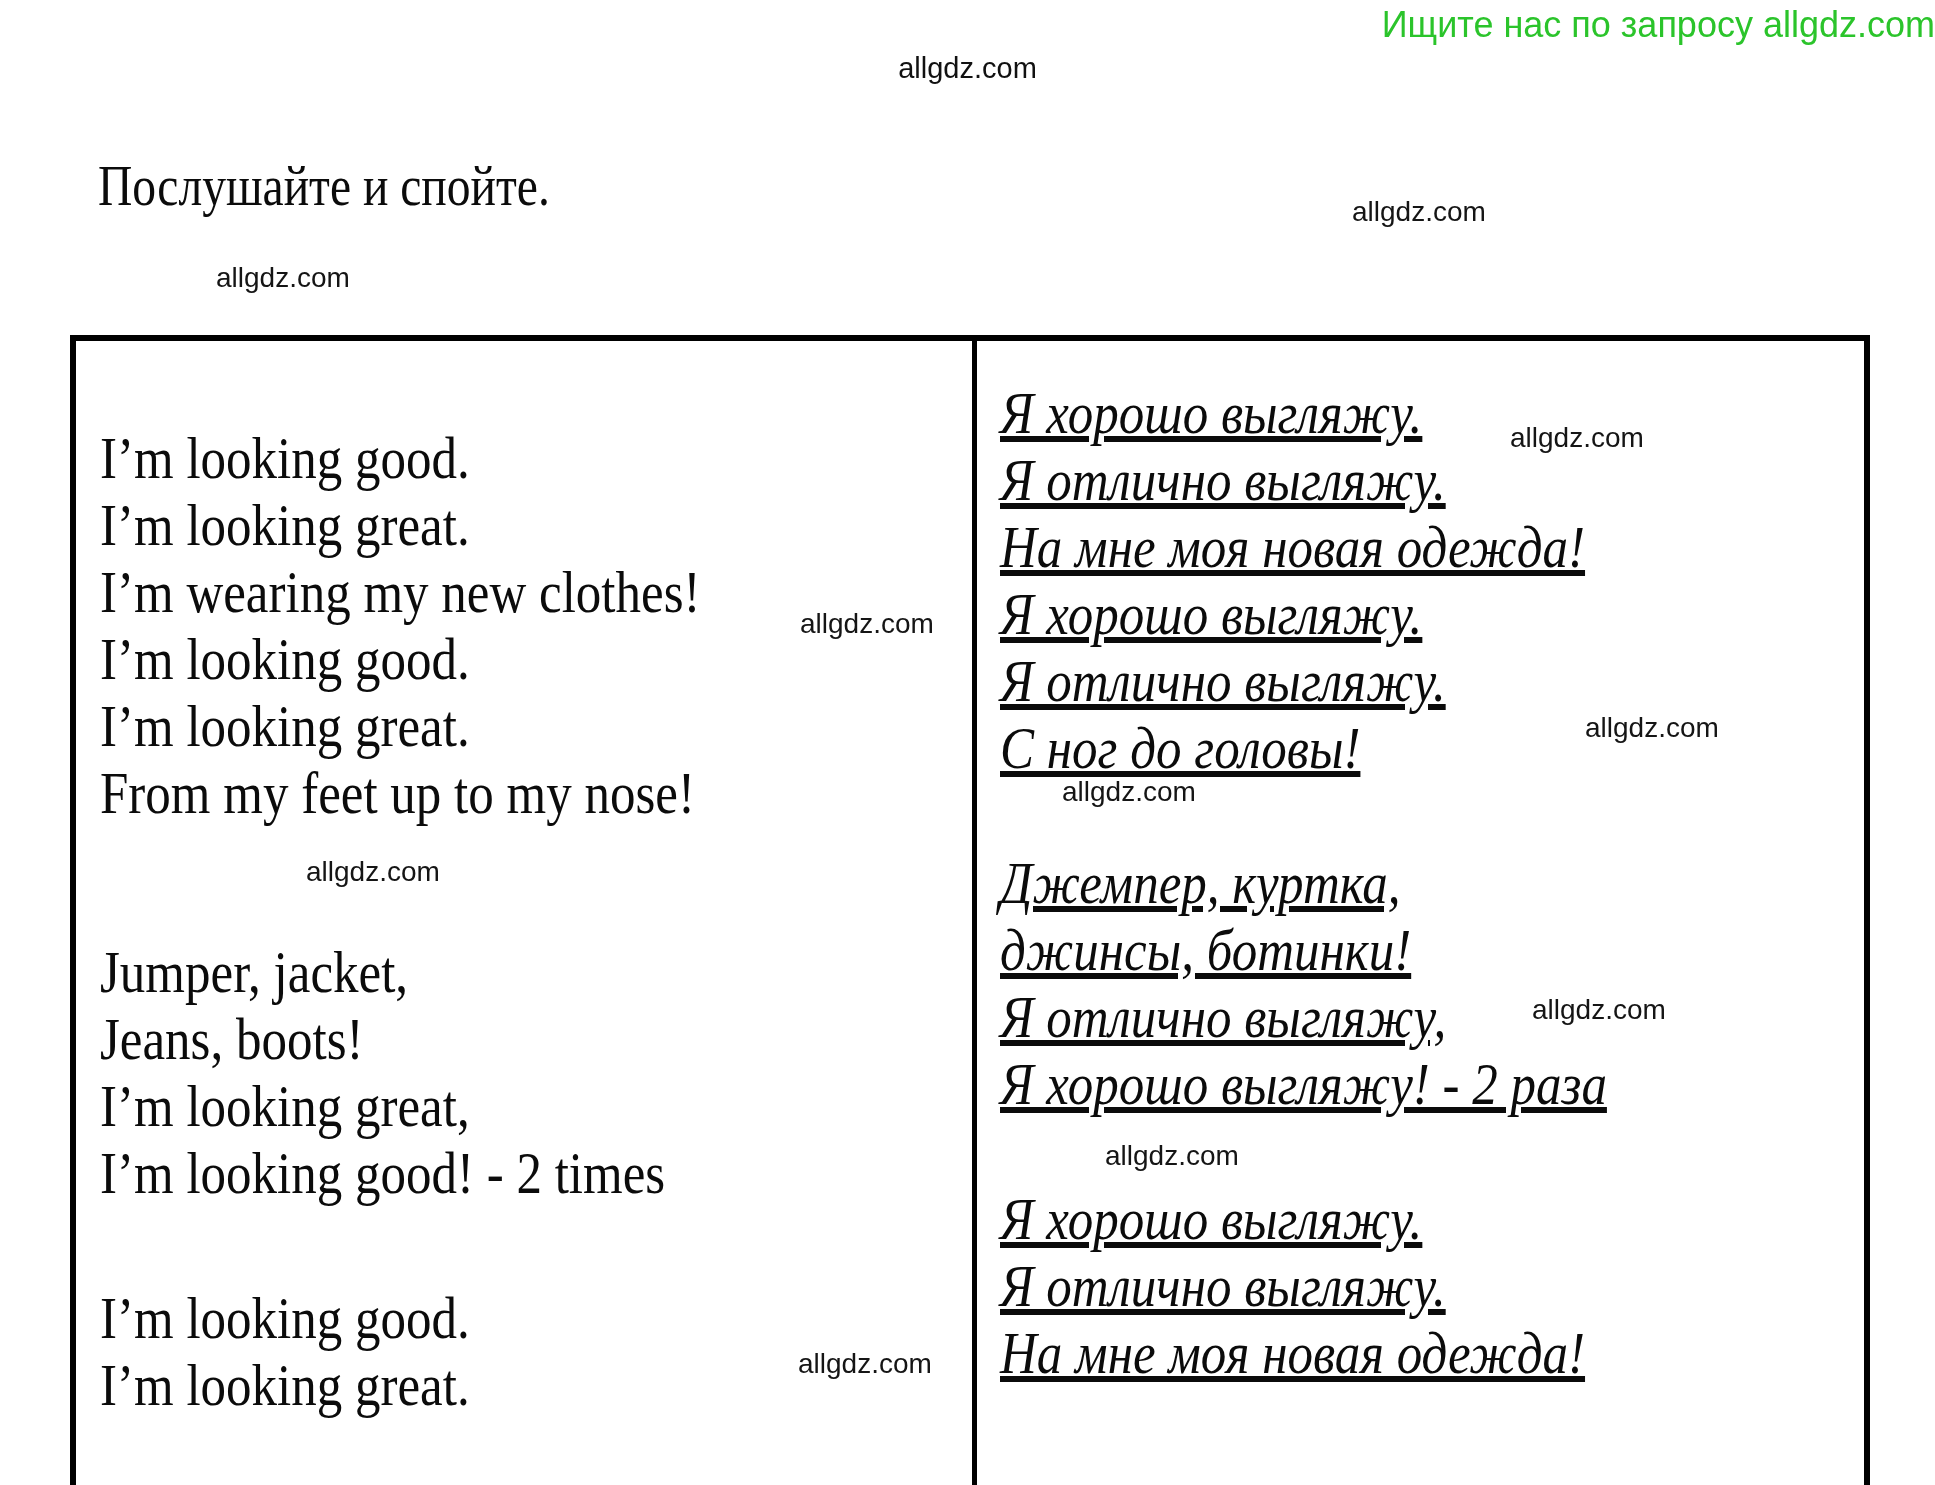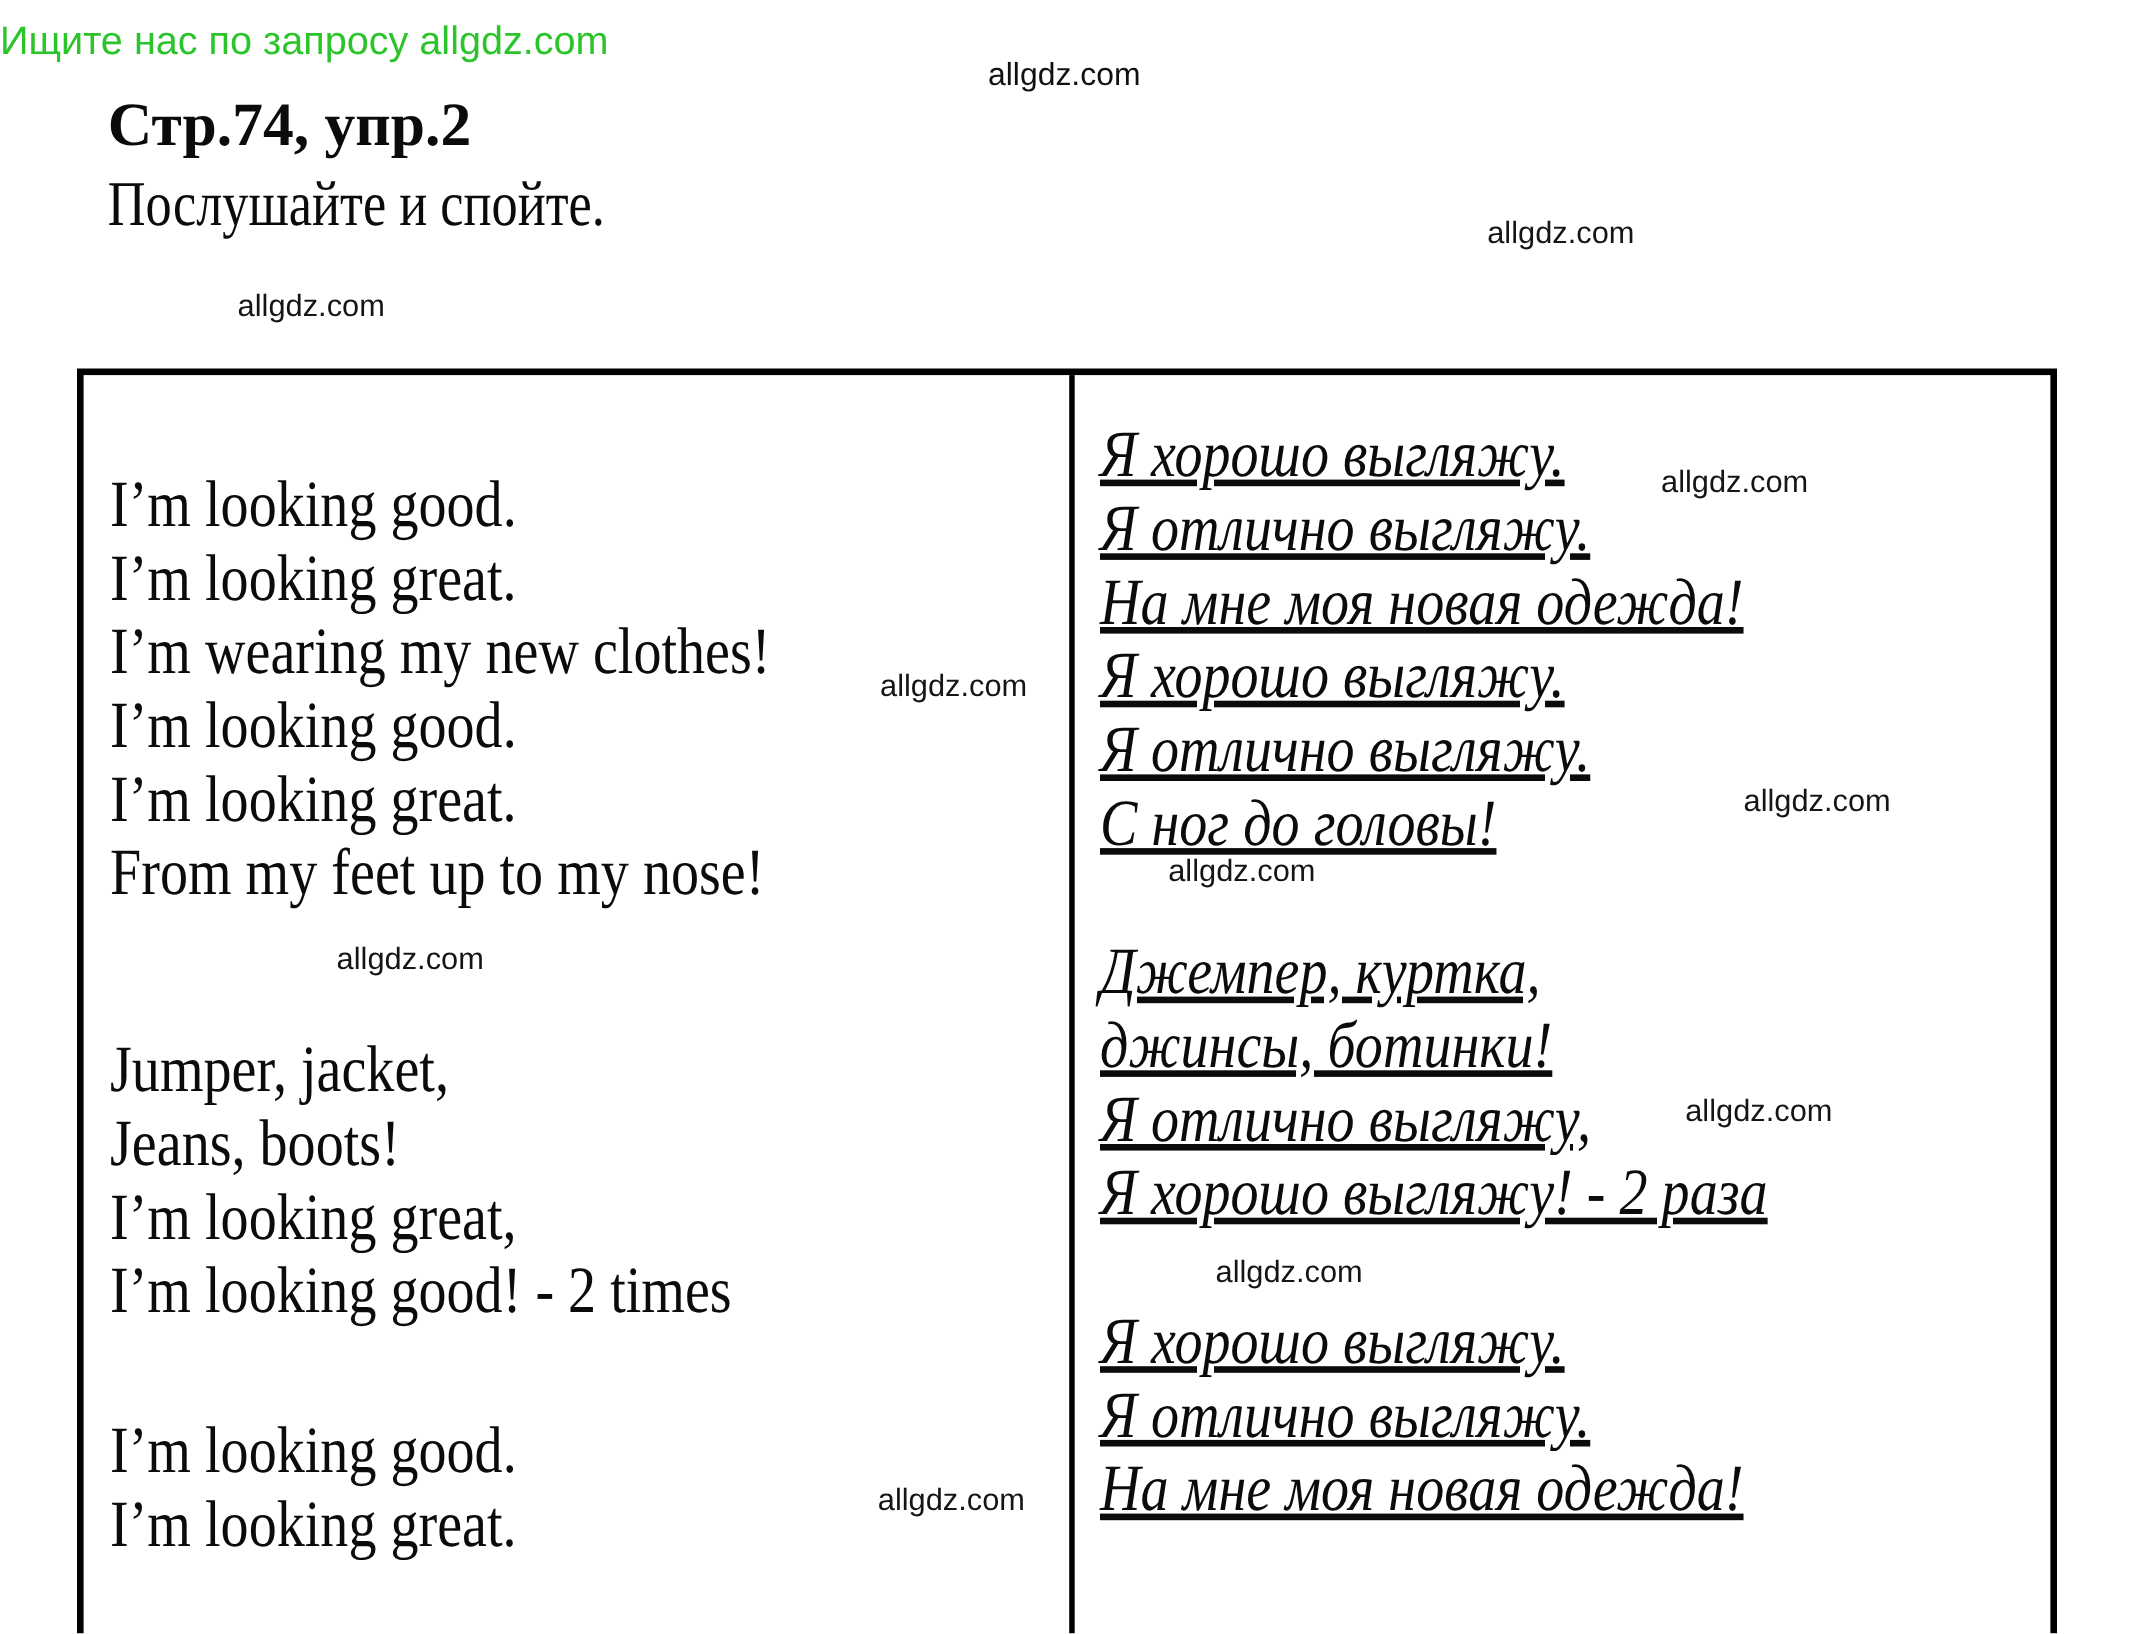--- a/index.html
+++ b/index.html
@@ -5,22 +5,22 @@
   html,body{margin:0;padding:0;background:#ffffff;}
   .page{
     position:relative;
     width:1935px;height:1485px;
     background:#fff;
     overflow:hidden;
     font-family:"Liberation Serif", serif;
     color:var(--ink,#0b0b0b);
   }
   .hint-green{
-    position:absolute;left:0;top:16px;width:100%;
-    text-align:left;
+    position:absolute;left:0;top:4px;width:100%;
+    text-align:right;
     font:36px "Liberation Sans", sans-serif;
     color:var(--hint-green,#2bc42b);
   }
   .wm{
     position:absolute;
     font:28px "Liberation Sans", sans-serif;
     color:#151515;
     white-space:nowrap;
   }
   .wm-top{
@@ -74,21 +74,20 @@
   }
 </style>
 </head>
 <body>
 
 <div class="page">
 
   <div class="hint-green">Ищите нас по запросу allgdz.com</div>
   <div class="wm-top">allgdz.com</div>
 
-  <div class="ex-title">Стр.74, упр.2</div>
   <div class="ex-instr">Послушайте и спойте.</div>
 
   <span class="wm" style="left:1352px;top:196px">allgdz.com</span>
   <span class="wm" style="left:216px;top:262px">allgdz.com</span>
 
   <div class="song-table">
     <div class="divider"></div>
 
     <div class="col col-en">
         <div class="line">I’m looking good.</div>

